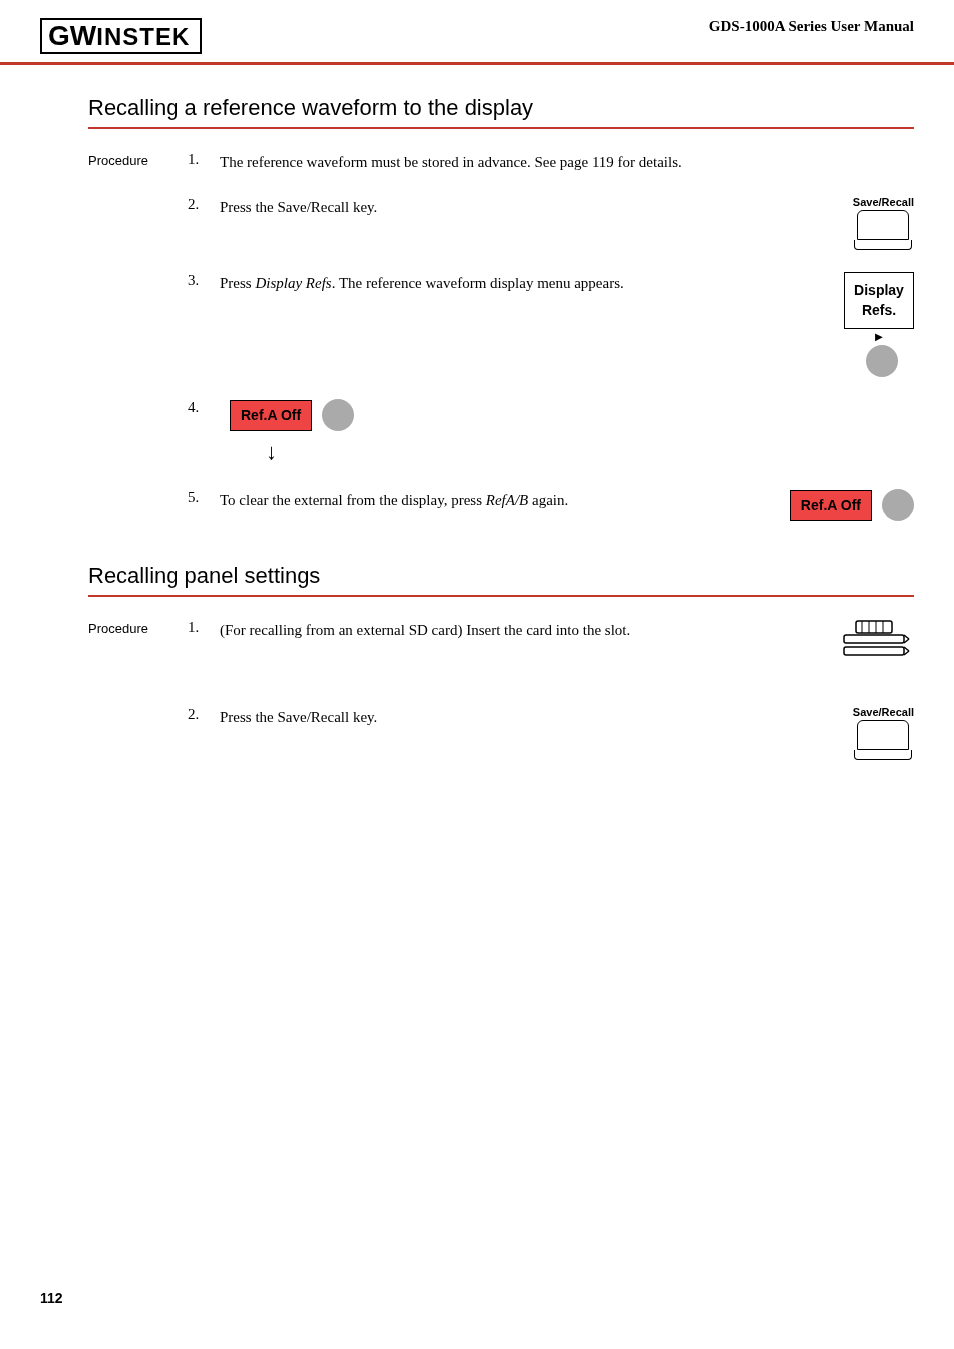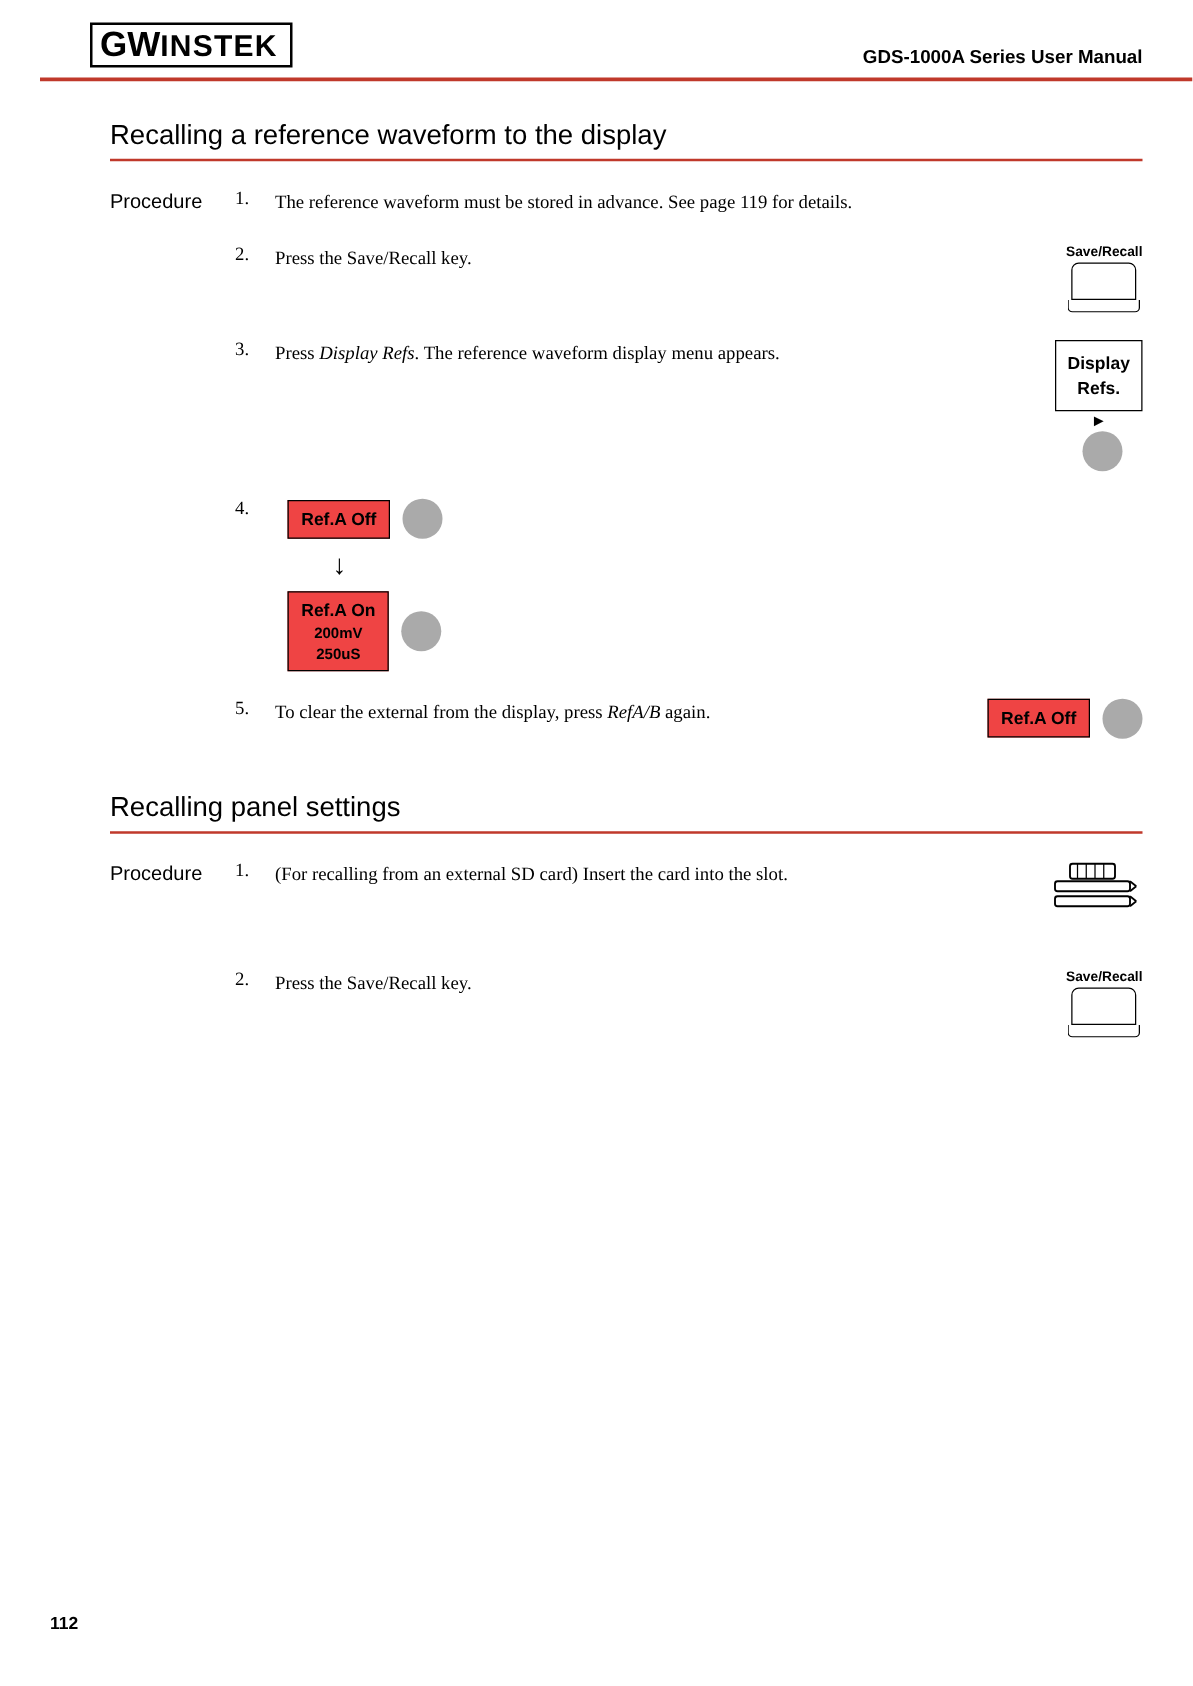--- a/index.html
+++ b/index.html
@@ -10,27 +10,26 @@
       color: #000;
       width: 954px;
       min-height: 1349px;
       position: relative;
     }
 
     
     .page-header {
       display: flex;
       justify-content: space-between;
-      align-items: flex-end;
+      align-items: flex-start;
       padding: 18px 40px 8px 40px;
       border-bottom: 3px solid #c0392b;
-      margin-left: 32px;
     }
     .header-title {
-      font-family: Liberation Sans, sans-serif;
+      font-family: Liberation Serif, serif;
       font-size: 15px;
       font-weight: bold;
       color: #000;
     }
 
     
     .page-content {
       padding: 30px 40px 40px 40px;
       margin-left: 48px;
     }
@@ -50,21 +49,21 @@
     }
 
     
     .procedure-row {
       display: flex;
       gap: 0;
       margin-bottom: 6px;
     }
     .procedure-label {
       font-family: Arial, sans-serif;
-      font-size: 16px;
+      font-size: 13px;
       min-width: 100px;
       padding-top: 2px;
       color: #000;
     }
     .procedure-steps {
       flex: 1;
     }
     .step {
       display: flex;
       gap: 12px;
@@ -275,28 +274,20 @@
 
         <div class="step">
           <div class="step-number">4.</div>
           <div class="step-figure">
             <div class="ref-group">
               <div class="ref-row">
                 <div class="ui-btn">Ref.A Off</div>
                 <span class="oval-btn"></span>
               </div>
               <span class="down-arrow">↓</span>
-              <div class="ref-row">
-                <div class="ui-btn">
-                  <div>Ref.A On</div>
-                  <div style="font-size:12px;">200mV</div>
-                  <div style="font-size:12px;">250uS</div>
-                </div>
-                <span class="oval-btn"></span>
-              </div>
             </div>
           </div>
         </div>
 
         <div class="step">
           <div class="step-number">5.</div>
           <div class="step-content">
             <span>To clear the external from the display, press </span><em>RefA/B</em><span> again.</span>
           </div>
           <div class="step-figure">

